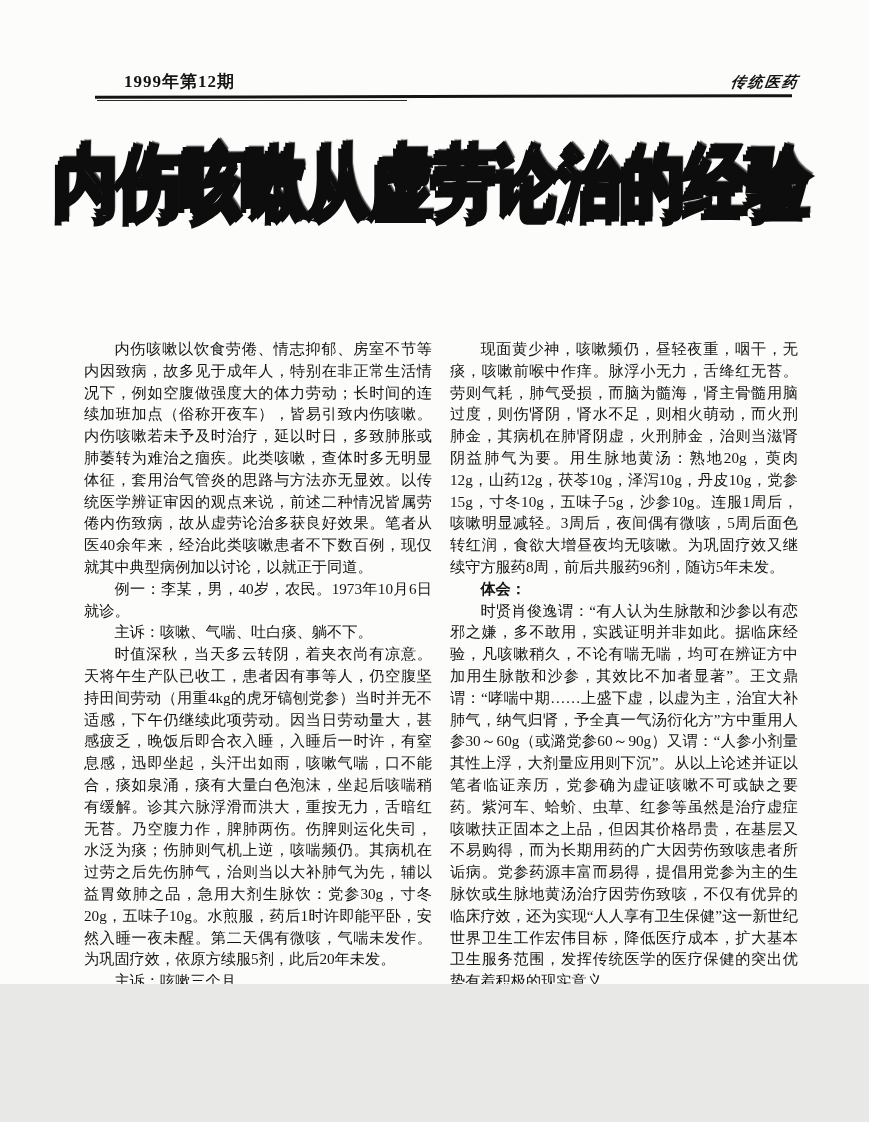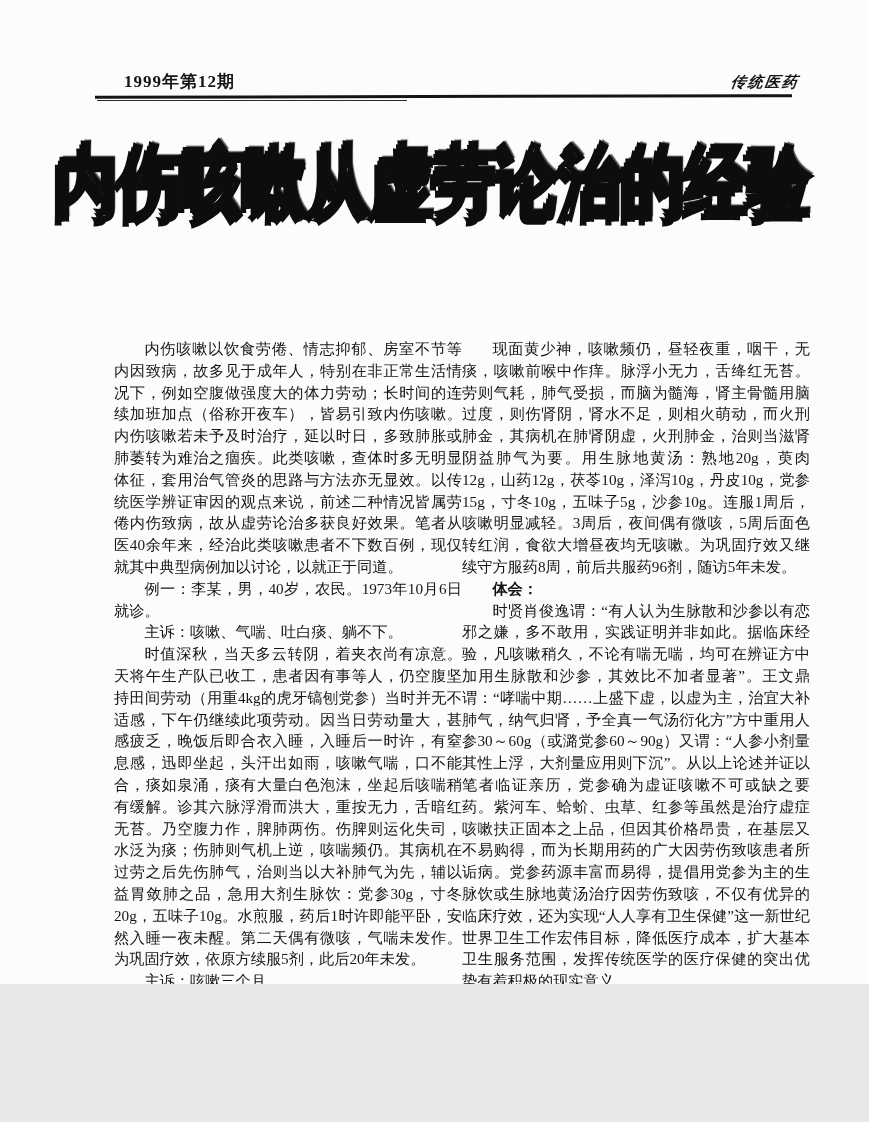--- a/index.html
+++ b/index.html
@@ -43,21 +43,21 @@
     white-space:nowrap;
   }
   
   .byline{
     position:absolute;left:0;top:244px;width:869px;
     text-align:center;font-size:17px;font-weight:700;letter-spacing:1px;
   }
   
   .columns{
     position:absolute;left:84px;top:338px;width:714px;
-    display:flex;margin-left:30px;
+    display:flex;gap:18px;
   }
   .col{width:348px;font-size:15.2px;line-height:21.8px;text-align:justify;}
   .col p{margin:0;text-indent:2em;}
   .col p.sec-head{font-weight:700;}
   
   .pageno{
     position:absolute;left:0;top:1043px;width:869px;
     text-align:center;font-size:14px;letter-spacing:2px;font-weight:700;margin-top:40px;
   }
   .bottom-rule{

